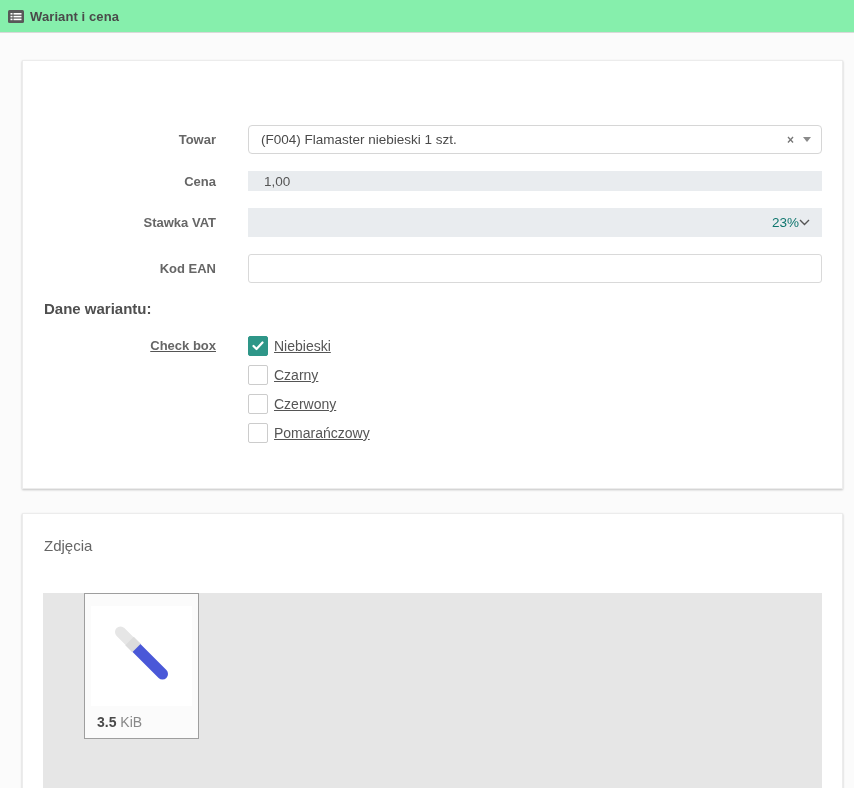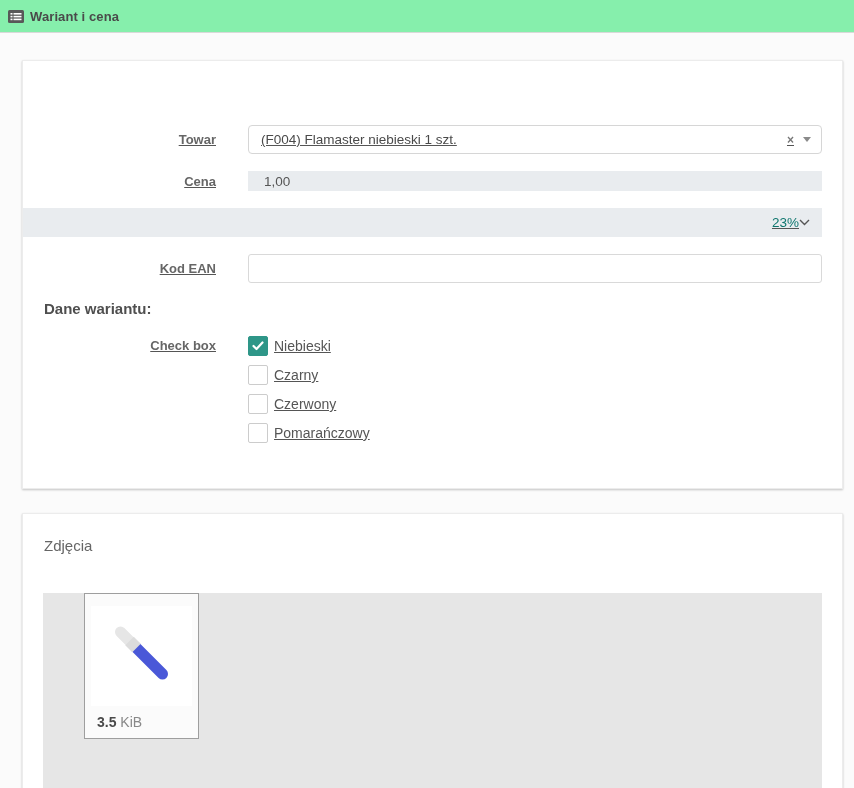--- a/index.html
+++ b/index.html
@@ -32,21 +32,21 @@
     margin: 0 11px 0 22px;
     width: 821px;
     background: #ffffff;
     border: 1px solid #ececec;
     box-shadow: 0 1px 2px rgba(0,0,0,0.22);
   }
   .card.form-card { margin-top: 27px; padding: 64px 0 36px 0; }
   .card.photos-card { margin-top: 24px; height: 400px; }
 
   
-  .form-row { display: flex; align-items: center; margin: 0 20px 17px 0; text-decoration: underline; }
+  .form-row { display: flex; align-items: center; margin: 0 20px 17px 0; }
   .col-label {
     width: 225px;
     flex: 0 0 225px;
     text-align: right;
     padding-right: 32px;
     font-size: 13px;
     font-weight: bold;
     color: #666;
   }
   .col-control { flex: 1; }
@@ -192,20 +192,21 @@
   </div>
 
   <div class="form-row">
     <div class="col-label">Cena</div>
     <div class="col-control">
       <input class="input-plain" type="text" readonly="" value="1,00" style="">
     </div>
   </div>
 
   <div class="form-row">
+    <div class="col-label">Stawka VAT</div>
     <div class="col-control">
       <div class="control select-flat">
         <span>23%</span>
         <span style="display:inline-flex;">
           <svg width="11" height="7" viewBox="0 0 11 7">
             <polyline points="1,1 5.5,5.5 10,1" fill="none" stroke="#555" stroke-width="1.4"></polyline>
           </svg>
         </span>
       </div>
     </div>

